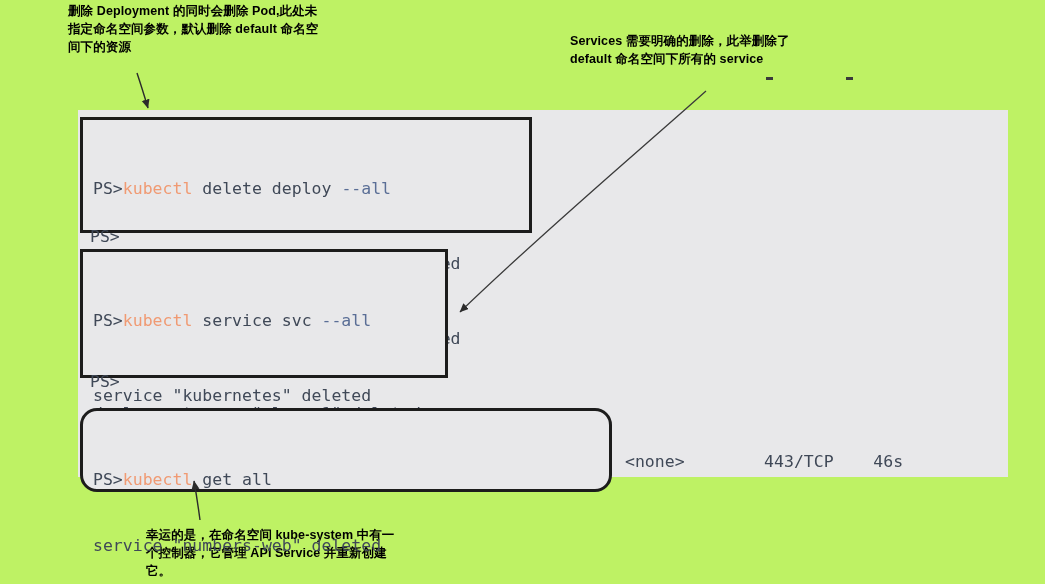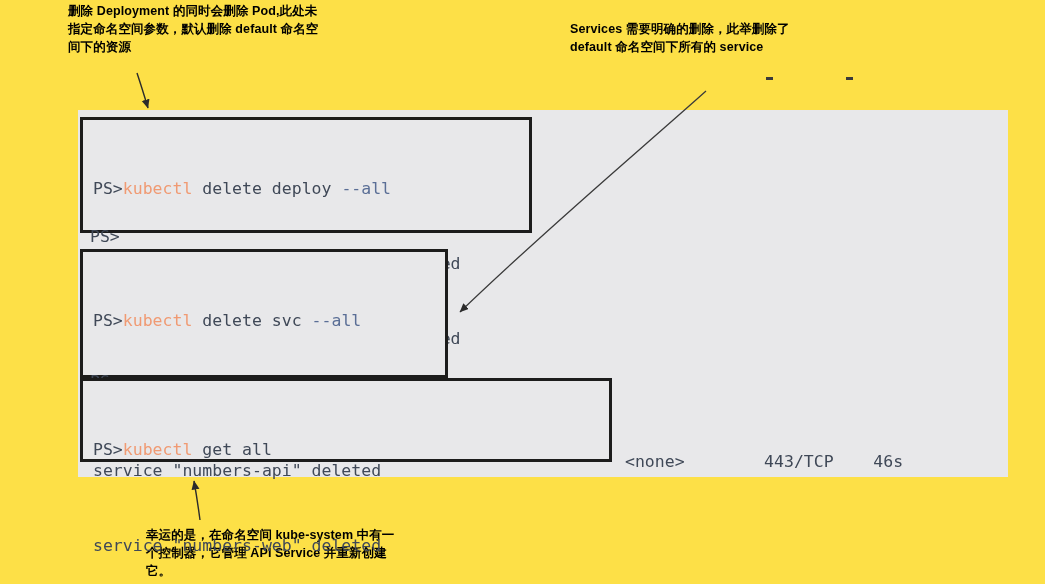--- a/index.html
+++ b/index.html
@@ -7,37 +7,37 @@
     padding: 0;
     background: #ffffff;
   }
   body {
     font-family: "Liberation Sans", sans-serif;
   }
   #page {
     position: relative;
     width: 1045px;
     height: 584px;
-    background: #fde047;
+    background: #bef264;
     overflow: hidden;
   }
 
   
   .annotation {
     position: absolute;
     font-family: "Liberation Sans", sans-serif;
     font-weight: bold;
     font-size: 12.5px;
     line-height: 18px;
     color: #000000;
     letter-spacing: 0.1px;
     white-space: pre-line;
   }
   #anno-top-left { left: 68px; top: 2px; width: 300px; }
-  #anno-top-right { left: 570px; top: 20px; width: 330px; }
+  #anno-top-right { left: 570px; top: 32px; width: 330px; }
   #anno-bottom { left: 146px; top: 526px; width: 300px; }
 
   
   #terminal-bg {
     position: absolute;
     left: 78px;
     top: 110px;
     width: 930px;
     height: 367px;
     background: #e8e8ea;
@@ -51,21 +51,21 @@
     box-sizing: border-box;
     font-family: "DejaVu Sans Mono", "Liberation Mono", monospace;
     font-size: 16.5px;
     line-height: 25px;
     color: #3f4857;
     padding: 6px 10px 5px 10px;
     white-space: pre;
   }
   #block-deploy { left: 80px; top: 117px; width: 452px; height: 116px; }
   #block-svc    { left: 80px; top: 249px; width: 368px; height: 129px; }
-  #block-getall { left: 80px; top: 378px; width: 532px; height: 84px; }
+  #block-getall { left: 80px; top: 408px; width: 532px; height: 84px; border-radius: 17px; }
 
   
   .ps-line {
     position: absolute;
     font-family: "DejaVu Sans Mono", "Liberation Mono", monospace;
     font-size: 16.5px;
     line-height: 25px;
     color: #3f4857;
     white-space: pre;
   }
@@ -127,21 +127,21 @@
   <div class="console-block" id="block-deploy">
     <span class="line"><span class="tok-out">PS&gt;</span><span class="tok-cmd">kubectl</span><span class="tok-out"> delete deploy </span><span class="tok-flag">--all</span></span>
     <span class="line tok-out">deployment.apps "numbers-api" deleted</span>
     <span class="line tok-out">deployment.apps "numbers-web" deleted</span>
     <span class="line tok-out">deployment.apps "sleep-1" deleted</span>
   </div>
 
   <div class="ps-line" id="ps-after-deploy">PS&gt;</div>
 
   <div class="console-block" id="block-svc">
-    <span class="line"><span class="tok-out">PS&gt;</span><span class="tok-cmd">kubectl</span><span class="tok-out"> delete svc </span><span class="tok-flag">--all</span></span>
+    <span class="line"><span class="tok-out">PS&gt;</span><span class="tok-cmd">kubectl</span><span class="tok-out"> service svc </span><span class="tok-flag">--all</span></span>
     <span class="line tok-out">service "kubernetes" deleted</span>
     <span class="line tok-out">service "numbers-api" deleted</span>
     <span class="line tok-out">service "numbers-web" deleted</span>
     
   </div>
 
   <div class="ps-line" id="ps-after-svc">PS&gt;</div>
 
   <div class="console-block" id="block-getall">
     <span class="line"><span class="tok-out">PS&gt;</span><span class="tok-cmd">kubectl</span><span class="tok-out"> get all</span></span>

